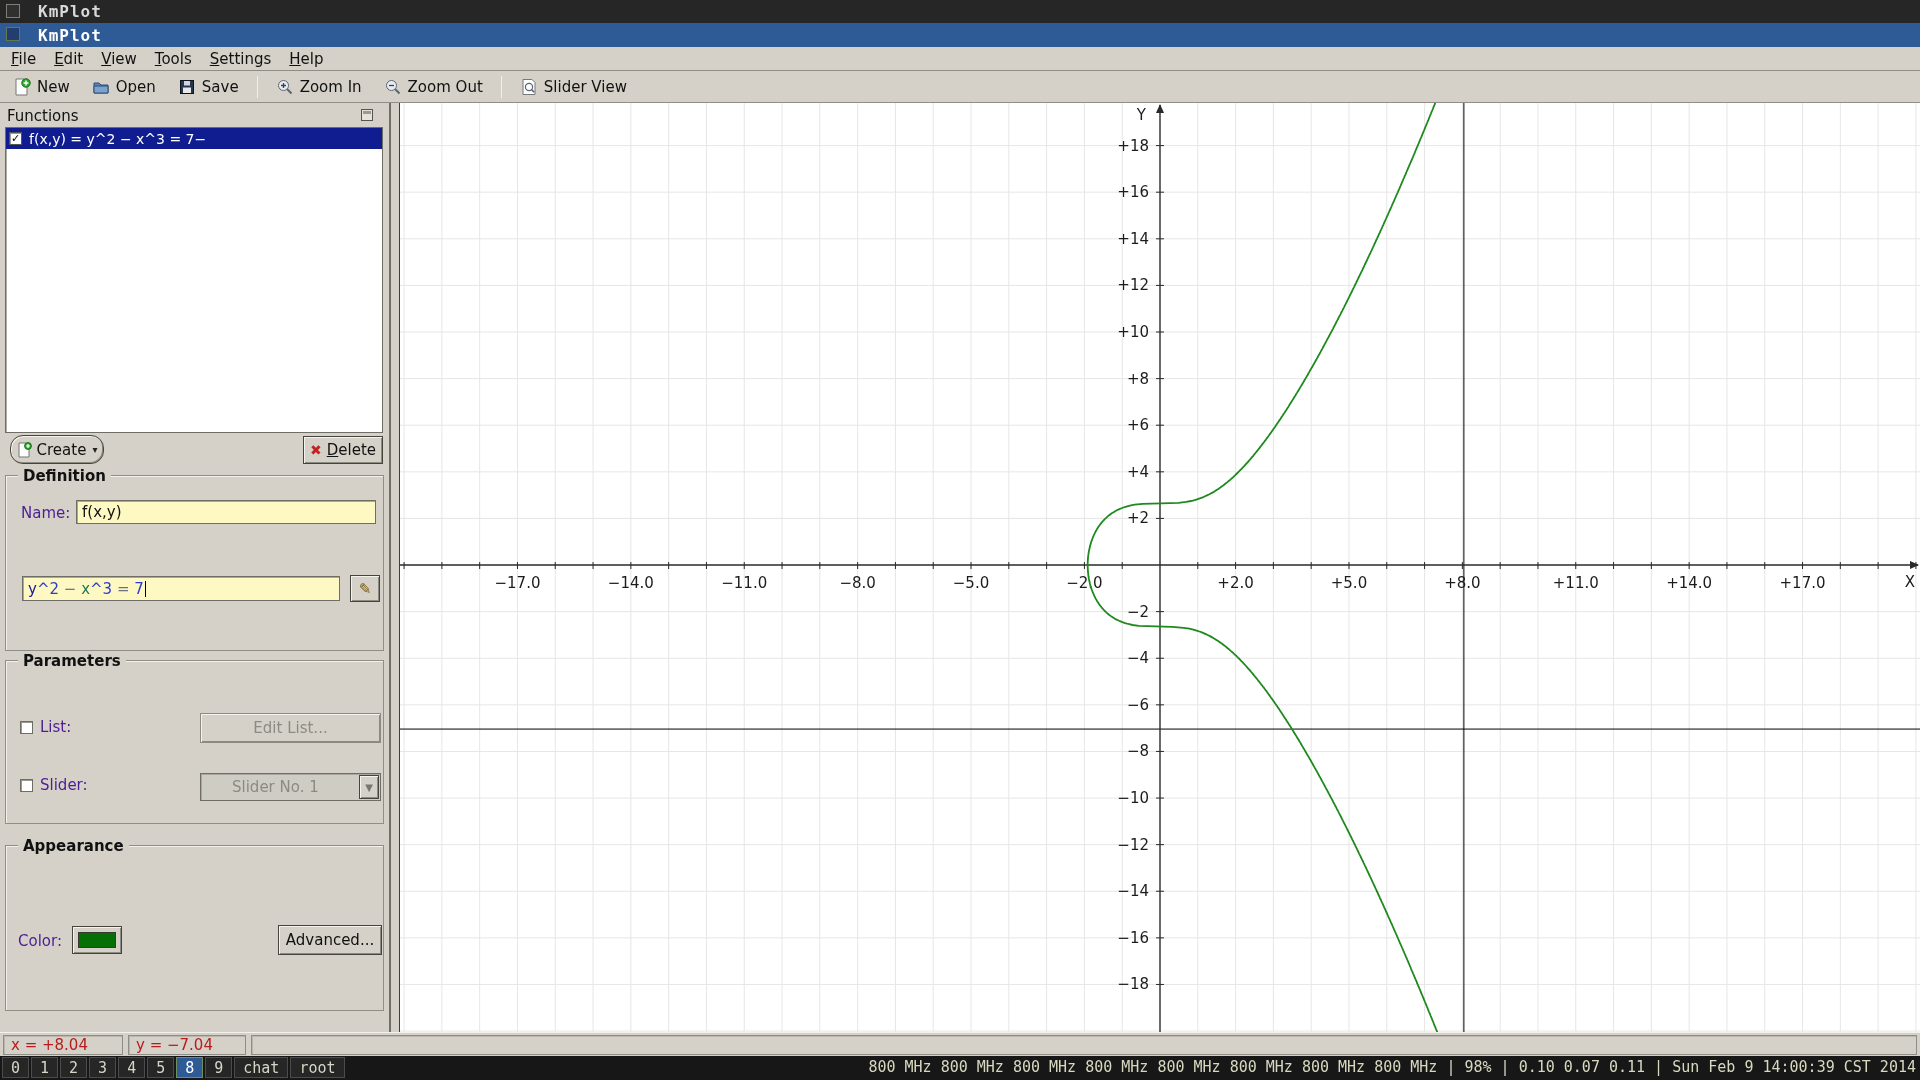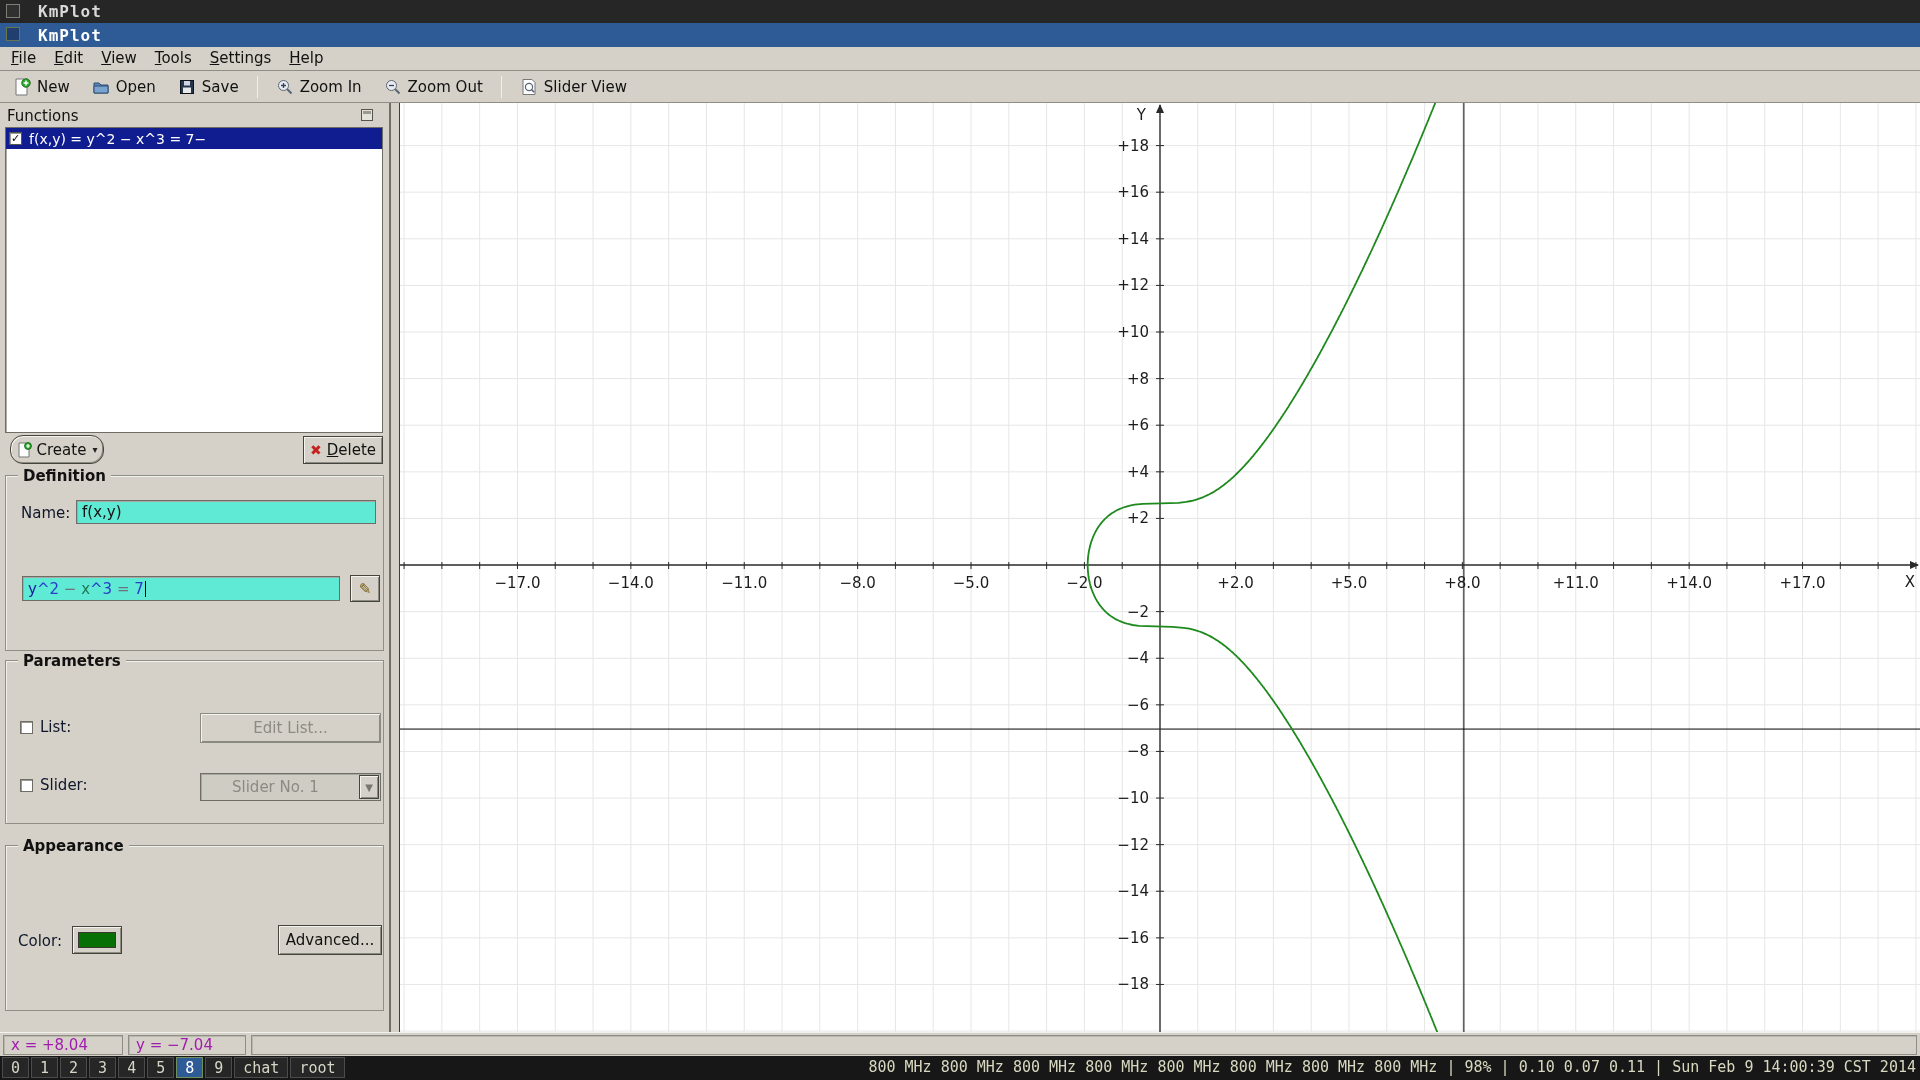--- a/index.html
+++ b/index.html
@@ -13,21 +13,21 @@
   .winicon { position:absolute; left:6px; top:4px; width:14px; height:14px;
              border:1px solid #7f7f77; background:#303030; }
   #tb2 .winicon { background:#203f6e; border-color:#68754f; }
   .wtitle { position:absolute; left:38px; top:2px; font-family:"DejaVu Sans Mono", monospace;
             font-weight:bold; font-size:16px; color:#d9d9d9; letter-spacing:1px;}
   #tb2 .wtitle { color:#ffffff; top:3px; }
 
   
   #menubar { position:absolute; left:0; top:47px; width:1920px; height:24px;
              background:#d5d1c8; border-bottom:1px solid #8e8e86; padding-left:2px;
-             display:flex; }
+             display:flex; align-items:center; }
   .menuitem { font-size:15px; color:#111; padding:2px 9px; }
 
   
   #toolbar { position:absolute; left:0; top:71px; width:1920px; height:32px;
              background:#d5d1c8; border-bottom:1px solid #8e8e86;
              display:flex; align-items:center; padding-left:6px; gap:8px; }
   .tbtn { display:flex; align-items:center; gap:6px; height:26px; padding:0 7px;
           background:transparent; border:none; font-size:15px; color:#111;
           font-family:inherit; }
   .tsep { width:1px; height:22px; background:#9a9a92; border-right:1px solid #f0efe9; margin:0 3px; }
@@ -62,22 +62,22 @@
   .delx { color:#c42222; font-size:14px; font-weight:bold; }
 
   .groupbox { position:absolute; left:5px; width:379px; border:1px solid #8f8f87;
               box-shadow:inset 1px 1px 0 #f2f1ec; }
   .gtitle { position:absolute; top:-9px; left:12px; background:#d5d1c8; padding:0 5px;
             font-size:15px; color:#111;font-weight:bold; }
   #gb-def   { top:372px; height:176px; }
   #gb-param { top:557px; height:164px; }
   #gb-appear{ top:742px; height:166px; }
 
-  .lab { position:absolute; font-size:15px; color:#0f172a; }
-  .input { position:absolute; background:#5eead4; border:1px solid #6e6e66;
+  .lab { position:absolute; font-size:15px; color:#4c1d95; }
+  .input { position:absolute; background:#fef9c3; border:1px solid #6e6e66;
            box-shadow:inset 1px 1px 0 #a8a8a0; font-size:15px; color:#111;
            display:flex; align-items:center; padding-left:5px;text-align:right; }
   #nameinput { left:70px; top:24px; width:300px; height:24px; }
   #eqinput   { left:16px; top:100px; width:318px; height:25px; }
   .cursor { display:inline-block; width:1px; height:16px; background:#000; margin-left:1px; }
   #eqeditbtn { left:344px; top:99px; width:30px; height:27px; font-size:15px; color:#7a5c14; }
 
   .pcbx { position:absolute; width:13px; height:13px; background:#fff; border:1px solid #6e6e66;
           box-shadow:inset 1px 1px 0 #9a9a92; }
   #cb-list   { left:14px; top:60px; }
@@ -101,21 +101,21 @@
 
   
   #plot { position:absolute; left:399px; top:103px; width:1521px; height:929px;
           background:#ffffff; border-left:1px solid #3f3f3f; }
   #plotsvg { position:absolute; left:0; top:0; }
 
   
   #statusbar { position:absolute; left:0; top:1032px; width:1920px; height:24px;
                background:#d5d1c8; border-top:1px solid #f2f1ec; }
   .spanel { position:absolute; top:2px; height:20px; border:1px solid #8e8e86;
-            box-shadow:inset 1px 1px 0 #b9b6ae; font-size:15px; color:#a21caf;
+            box-shadow:inset 1px 1px 0 #b9b6ae; font-size:15px; color:#b91c1c;
             display:flex; align-items:center; padding-left:7px; }
   #sp-x { left:3px;   width:120px; }
   #sp-y { left:128px; width:118px; }
   #sp-msg { left:251px; width:1666px; }
 
   
   #taskbar { position:absolute; left:0; top:1056px; width:1920px; height:24px;
              background:#171717; font-family:"DejaVu Sans Mono", monospace; }
   #tags { position:absolute; left:2px; top:1px; display:flex; gap:2px; }
   .tag { height:21px; padding:0 8px; border:1px solid #4c4c4c; background:#262626;

